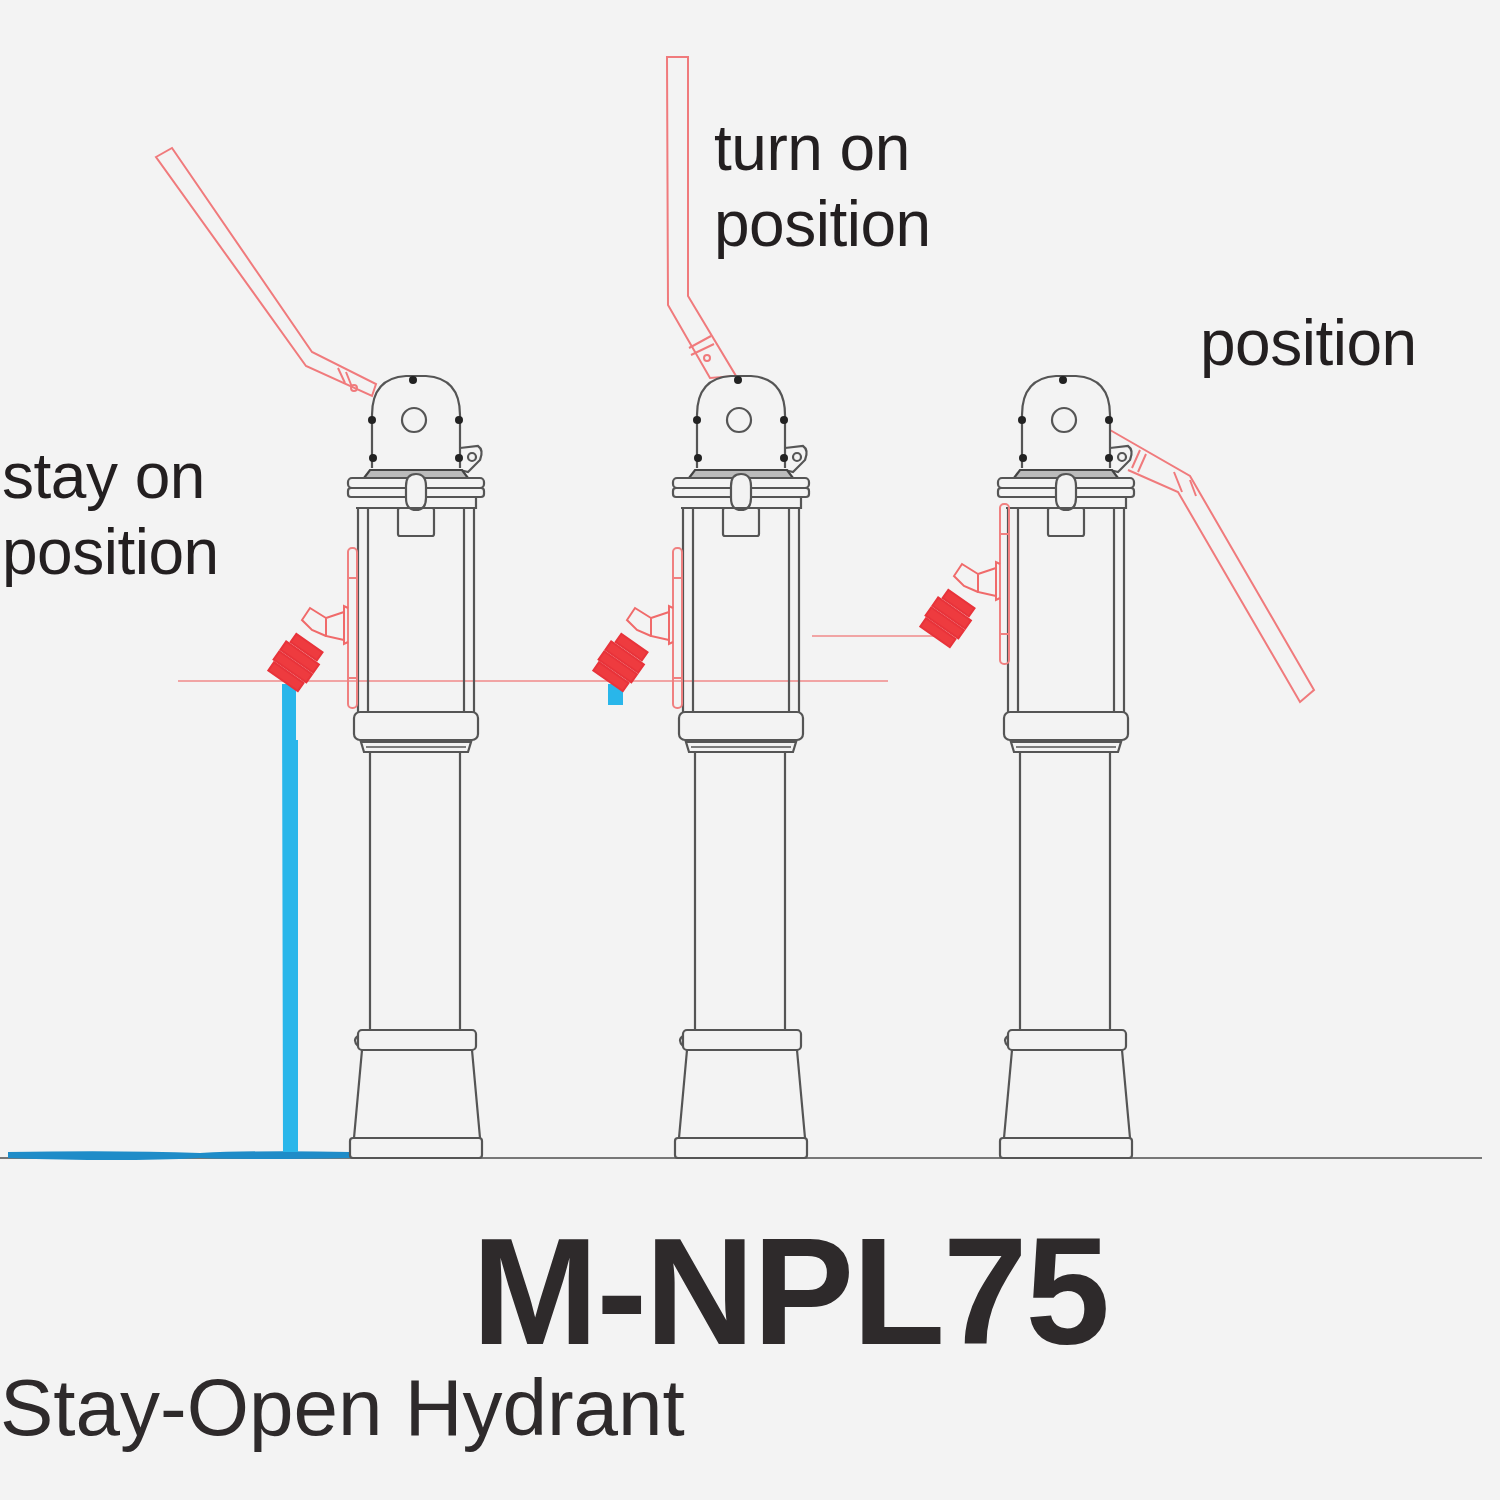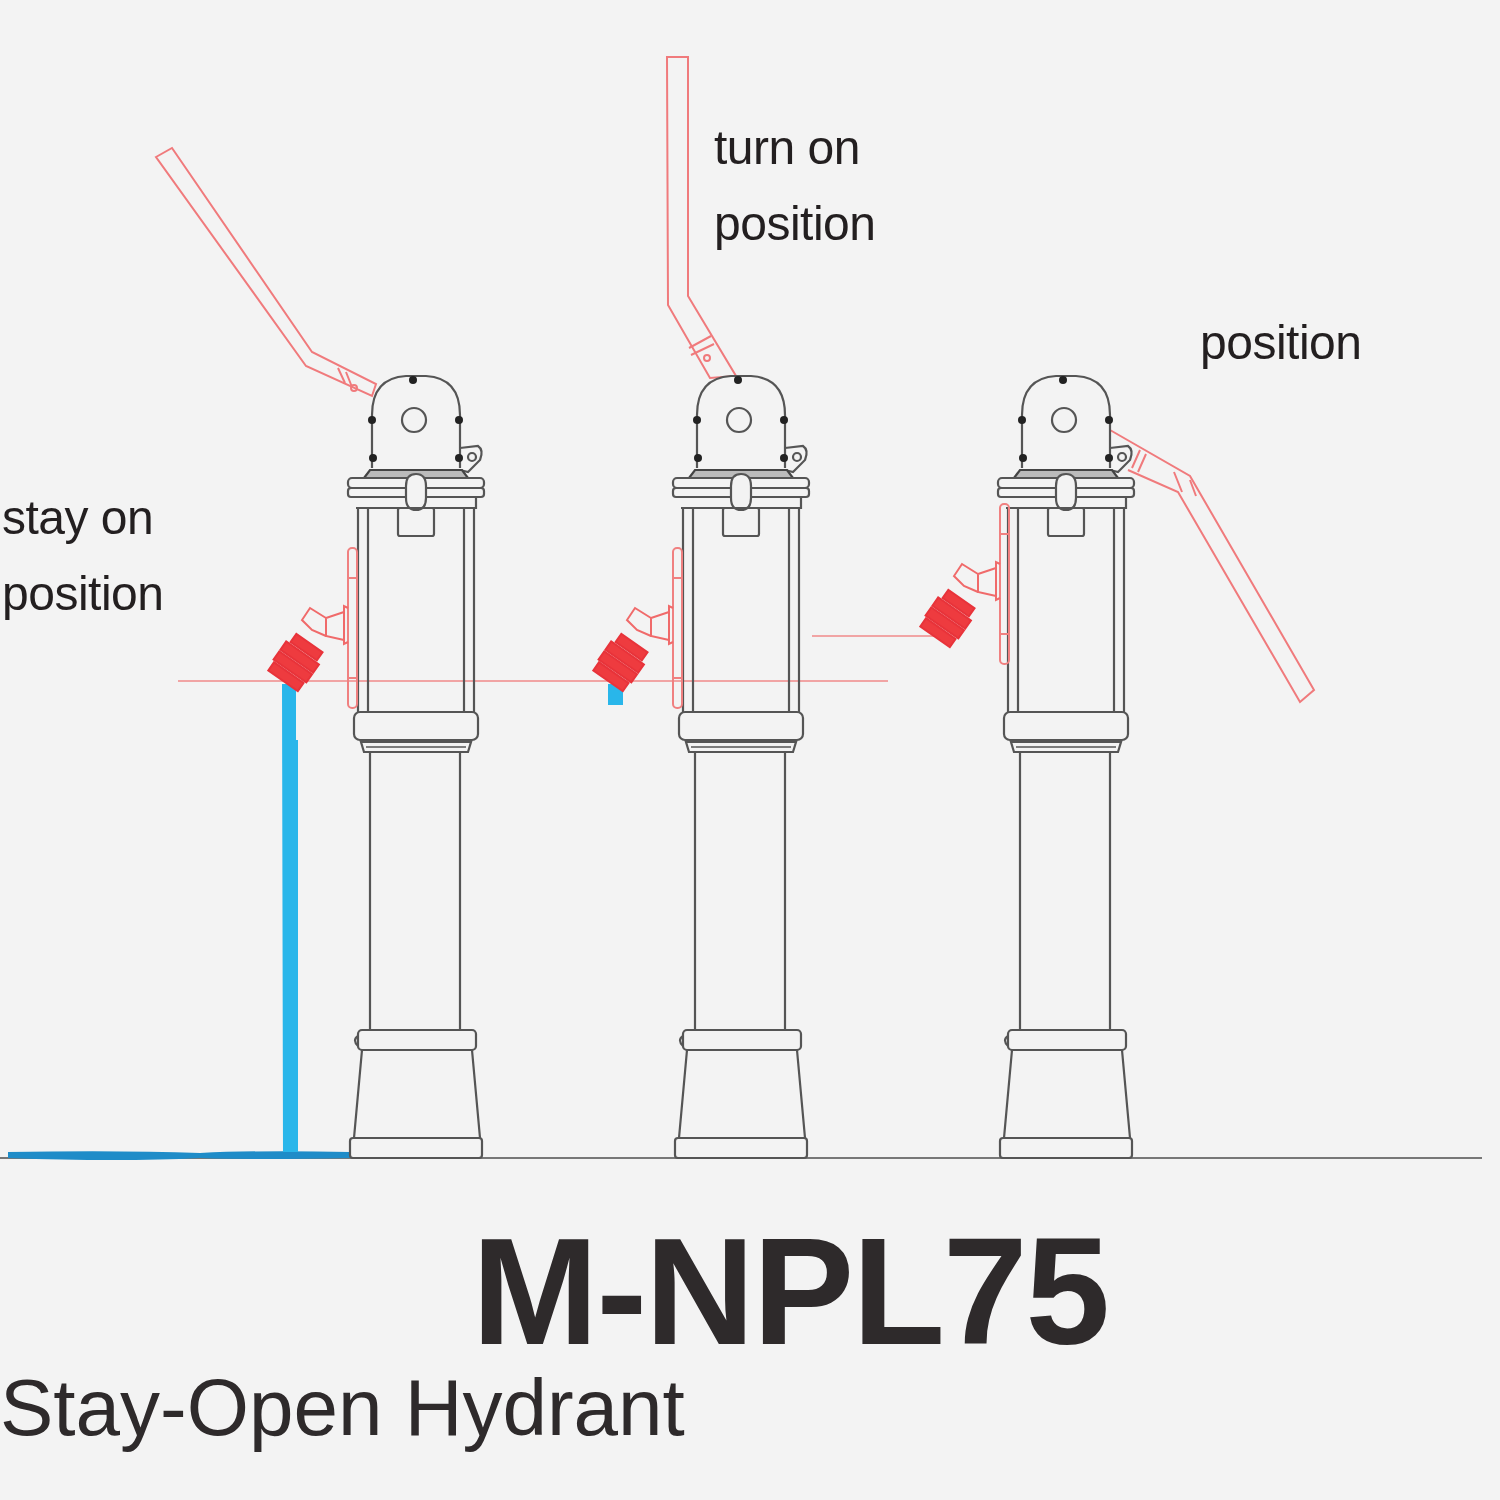--- a/index.html
+++ b/index.html
@@ -1,20 +1,20 @@
 <!DOCTYPE html>
 <html><head>
   <meta charset="utf-8">
   <style>
     html, body { margin: 0; padding: 0; }
     body { width: 1500px; height: 1500px; background: #f3f3f3; overflow: hidden; position: relative;
            font-family: "Liberation Sans", sans-serif; color: #231f20; }
-    .label { position: absolute; font-size: 48px; line-height: 76px; color: #231f20; font-weight: 400; letter-spacing: -0.5px; }
+    .label { position: absolute; font-size: 64px; line-height: 76px; color: #231f20; font-weight: 400; letter-spacing: -0.5px; }
     .label span { display: block; }
-    #lbl-stay { left: 2px; top: 438px; margin-top: 42px; }
+    #lbl-stay { left: 2px; top: 438px; }
     #lbl-turn { left: 714px; top: 110px; }
     #lbl-off  { left: 1200px; top: 305px; }
     #title { position: absolute; left: 0; width: 1500px; top: 1215px; text-align: center; font-size: 152px; font-weight: 700; line-height: 152px; color: #2e2a2b; letter-spacing: -2px; padding-left: 10px; box-sizing: border-box; margin-left: 35px; }
     #subtitle { position: absolute; left: 0; width: 1500px; top: 1368px; text-align: left; font-size: 80px; line-height: 80px; color: #2e2a2b; padding-left: 0px; }
     svg#diagram { position: absolute; left: 0; top: 0; }
   </style>
 </head>
 <body>
 
 <svg id="diagram" width="1500" height="1500" viewBox="0 0 1500 1500" xmlns="http://www.w3.org/2000/svg">

